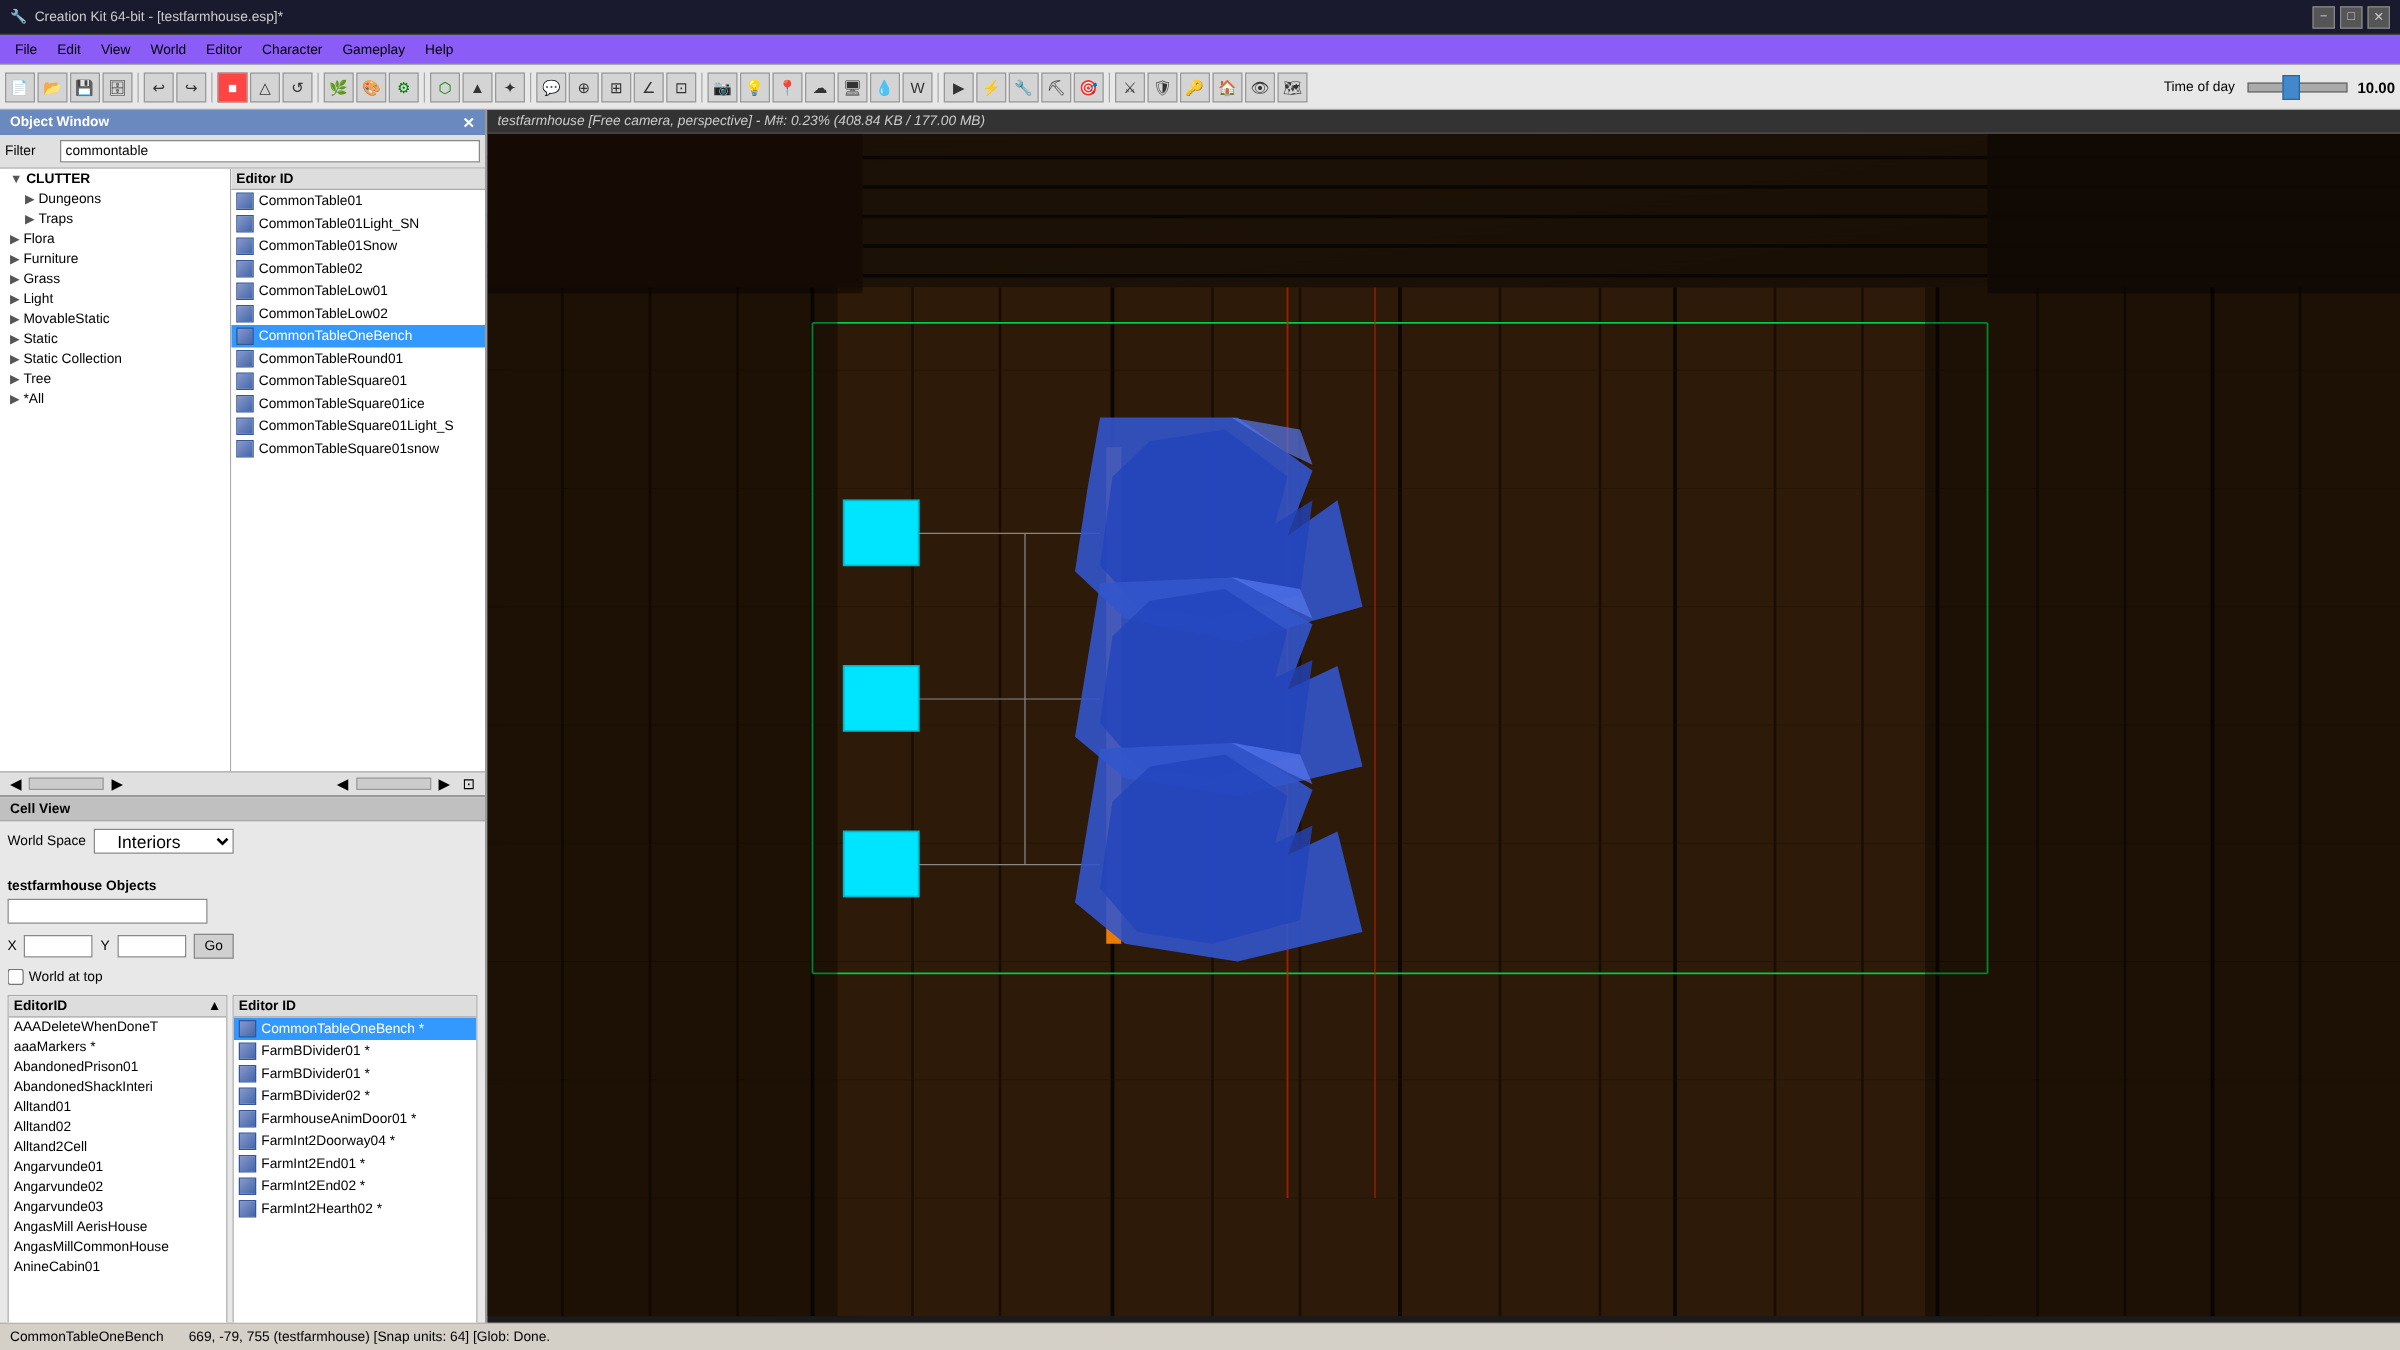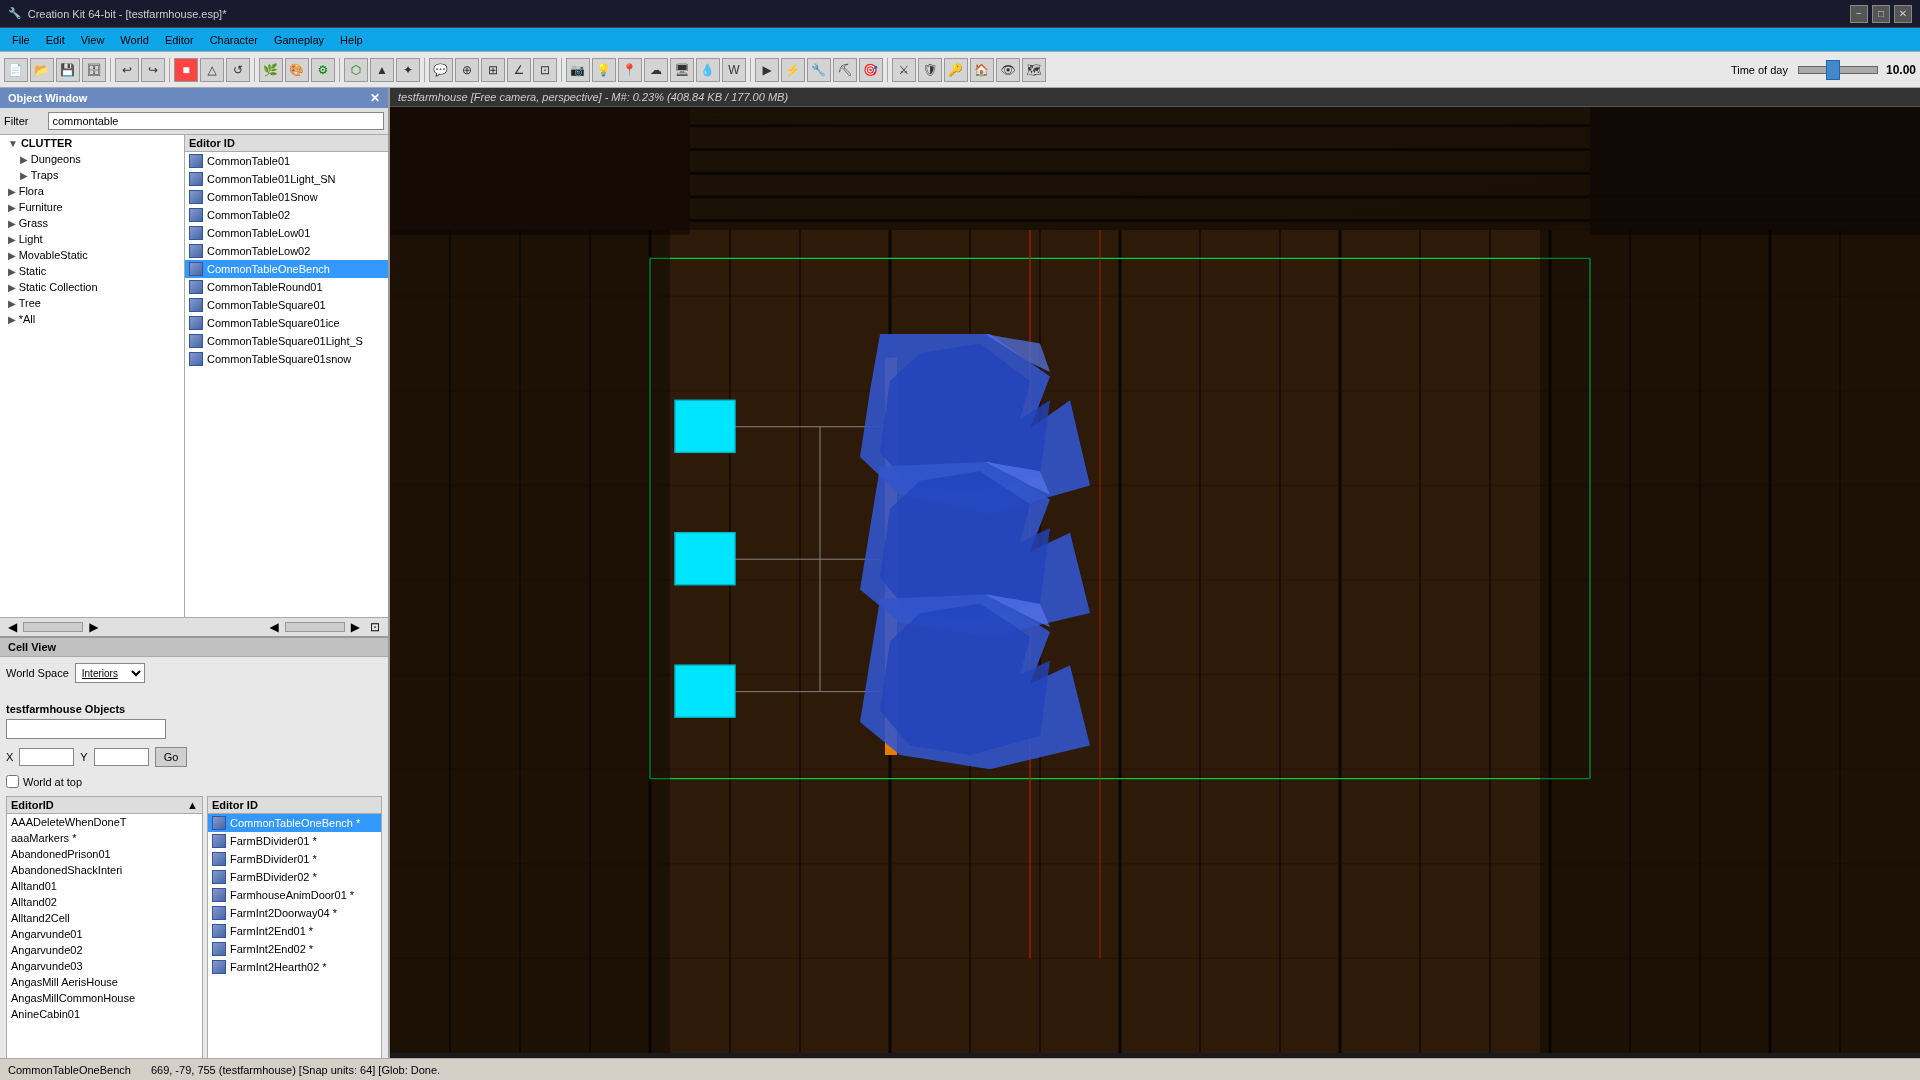--- a/index.html
+++ b/index.html
@@ -16,21 +16,21 @@
       font-size: 11px;
       justify-content: space-between;
       border-bottom: 1px solid #444;
     }
     #title-bar-left { display: flex; align-items: center; gap: 6px; }
     #title-bar-right { display: flex; gap: 4px; }
     .title-btn { width: 18px; height: 18px; background: #555; border: 1px solid #888; cursor: pointer; display: flex; align-items: center; justify-content: center; font-size: 10px; color: #ccc; }
 
     
     #menu-bar {
-      background: #0ea5e9;
+      background: #8b5cf6;
       height: 24px;
       display: flex;
       align-items: center;
       padding: 0 4px;
       border-bottom: 1px solid #aaa;
     }
     .menu-item {
       padding: 2px 8px;
       cursor: pointer;
       font-size: 11px;
@@ -195,25 +195,24 @@
     }
     #world-space-row {
       display: flex;
       align-items: center;
       gap: 6px;
       margin-bottom: 20px;
     }
     #world-space-label { font-size: 11px; }
     #world-space-select {
       height: 20px;
-      font-size: 10px;
+      font-size: 14px;
       border: 1px solid #888;
       background: #fff;
-      padding: 0 2px;
-      text-decoration: underline;
+      padding: 0 14px;
     }
     #objects-label {
       font-size: 11px;
       font-weight: bold;
       margin-bottom: 4px;
     }
     #objects-search {
       width: 160px;
       height: 20px;
       border: 1px solid #888;
@@ -260,21 +259,21 @@
     #loaded-checkbox { width: 13px; height: 13px; }
 
     
     #bottom-tables {
       display: flex;
       gap: 4px;
       margin-top: 4px;
       height: 270px;
     }
     #editor-id-table {
-      width: 197px;
+      width: 176px;
       background: #fff;
       border: 1px solid #aaa;
       overflow-y: auto;
       font-size: 11px;
     }
     #editor-id-header {
       background: #ddd;
       padding: 2px 4px;
       font-weight: bold;
       border-bottom: 1px solid #aaa;

